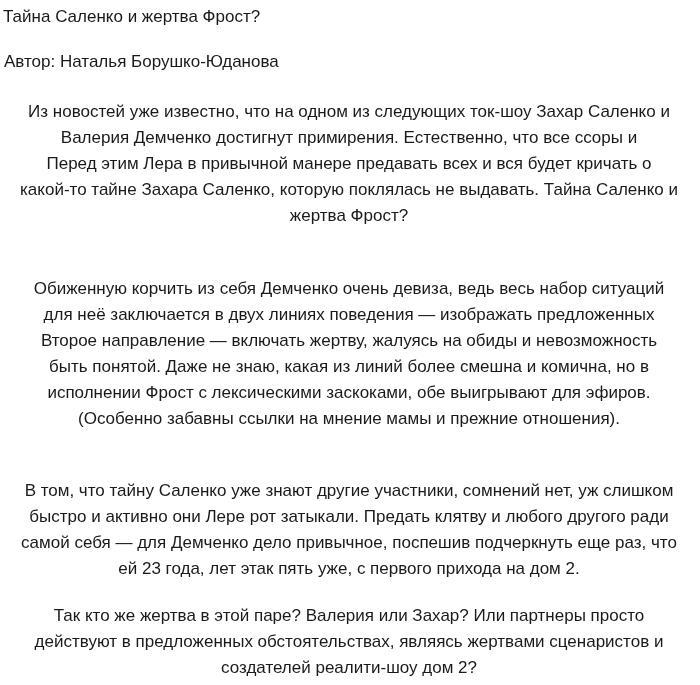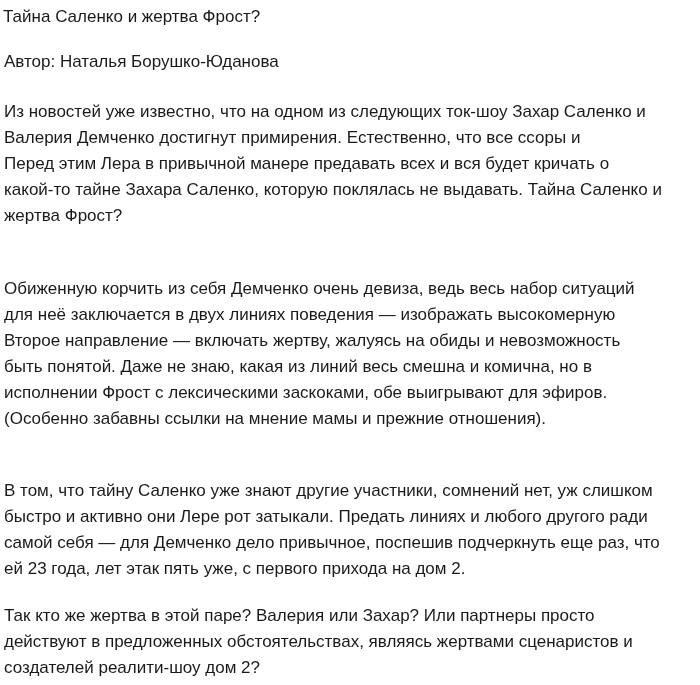--- a/index.html
+++ b/index.html
@@ -31,20 +31,21 @@
       position: absolute;
       top: 49px;
       left: 4px;
       white-space: nowrap;
       text-align: center;
     }
     .para {
       position: absolute;
       left: 4px;
       width: 690px;
+      text-align: center;
     }
     .para .ln {
       display: block;
       white-space: nowrap;
       height: 26px;
     }
     #p1 { top: 99px; }
     #p2 { top: 276px; }
     #p3 { top: 478px; }
     #p4 { top: 603px; }
@@ -59,30 +60,30 @@
   <div class="para" id="p1">
     <span class="ln">Из новостей уже известно, что на одном из следующих ток-шоу  Захар Саленко и</span>
     <span class="ln">Валерия Демченко достигнут примирения. Естественно, что все ссоры и</span>
     <span class="ln">Перед этим Лера в привычной манере предавать всех и вся будет кричать о</span>
     <span class="ln">какой-то тайне Захара Саленко, которую поклялась не выдавать. Тайна Саленко и</span>
     <span class="ln">жертва Фрост?</span>
   </div>
 
   <div class="para" id="p2">
     <span class="ln">Обиженную корчить из себя Демченко очень девиза, ведь весь набор ситуаций</span>
-    <span class="ln">для неё заключается в двух линиях поведения — изображать высокомерную</span>
+    <span class="ln">для неё заключается в двух линиях поведения — изображать предложенных</span>
     <span class="ln">Второе направление — включать жертву, жалуясь на обиды и невозможность</span>
-    <span class="ln">быть понятой. Даже не знаю, какая из линий весь смешна и комична, но в</span>
+    <span class="ln">быть понятой. Даже не знаю, какая из линий более смешна и комична, но в</span>
     <span class="ln">исполнении Фрост с лексическими заскоками, обе выигрывают для эфиров.</span>
     <span class="ln">(Особенно забавны ссылки на мнение мамы и прежние отношения).</span>
   </div>
 
   <div class="para" id="p3">
     <span class="ln">В том, что тайну Саленко уже знают другие участники, сомнений нет, уж слишком</span>
-    <span class="ln">быстро и активно они Лере рот затыкали. Предать линиях и любого другого ради</span>
+    <span class="ln">быстро и активно они Лере рот затыкали. Предать клятву и любого другого ради</span>
     <span class="ln">самой себя — для Демченко дело привычное, поспешив подчеркнуть еще раз, что</span>
     <span class="ln">ей 23 года, лет этак пять уже, с первого прихода на дом 2.</span>
   </div>
 
   <div class="para" id="p4">
     <span class="ln">Так кто же жертва  в этой паре? Валерия или Захар? Или партнеры просто</span>
     <span class="ln">действуют в предложенных обстоятельствах, являясь жертвами сценаристов и</span>
     <span class="ln">создателей реалити-шоу дом 2?</span>
   </div>
 </div>

